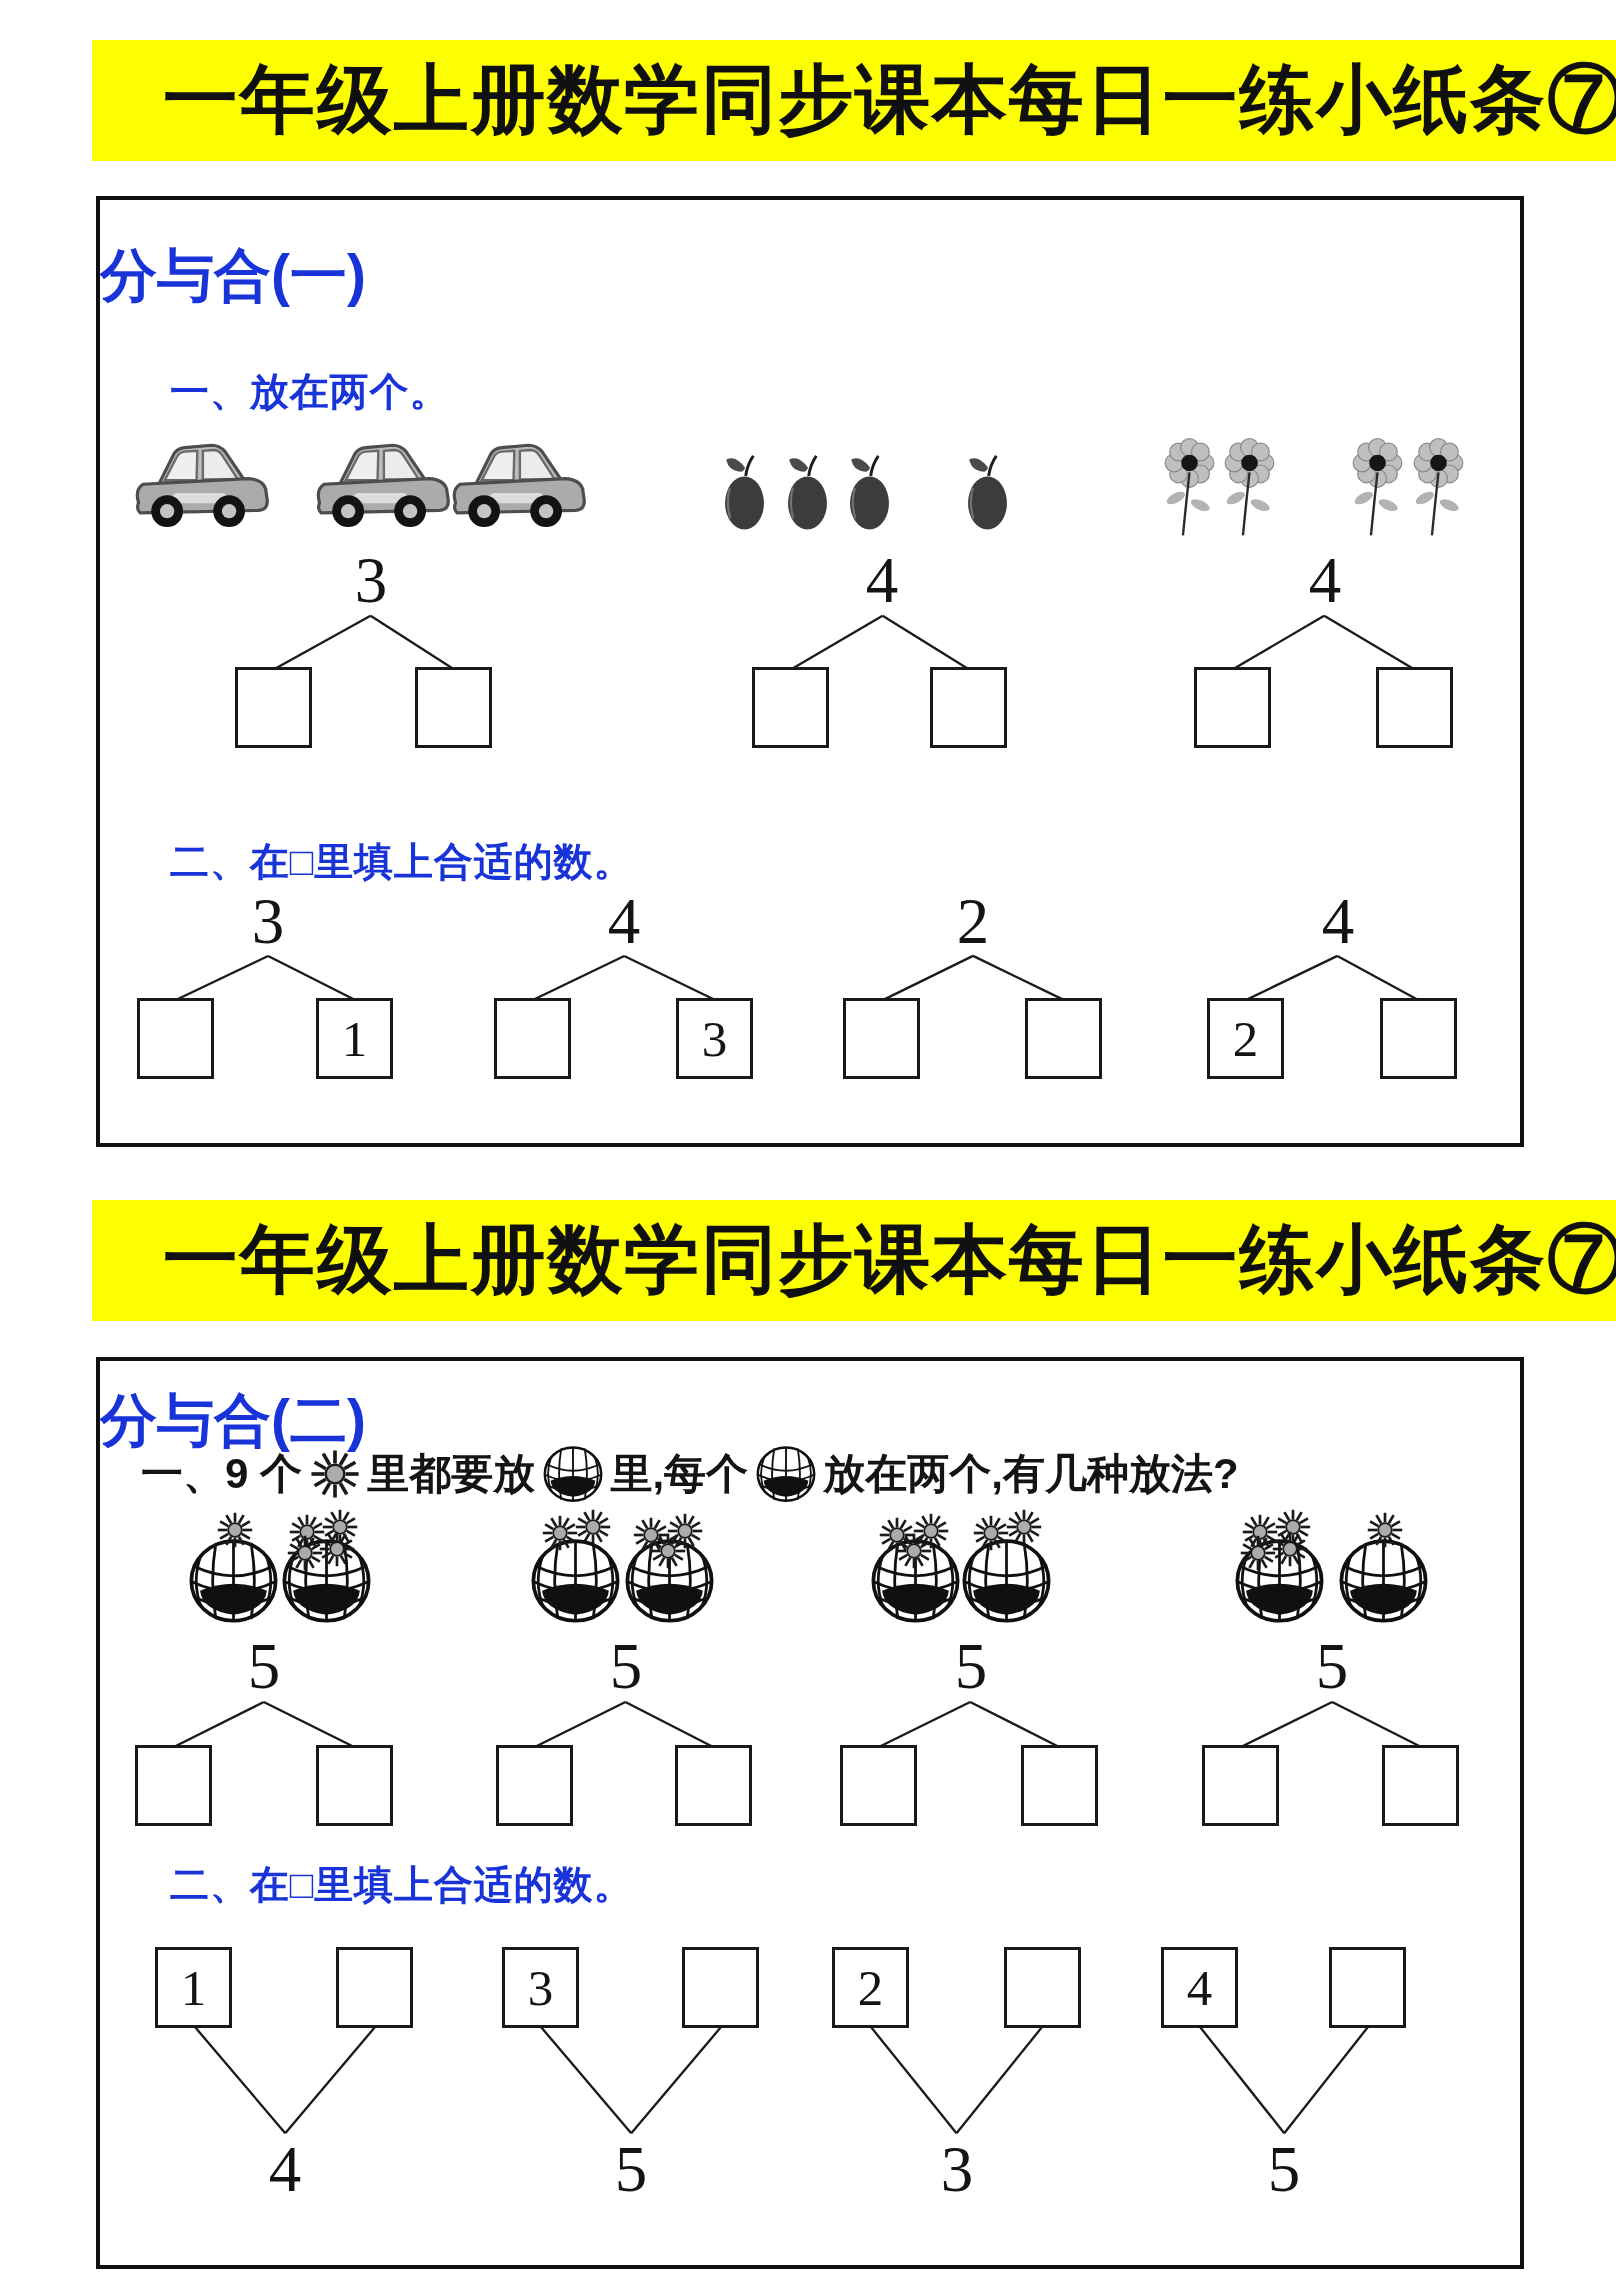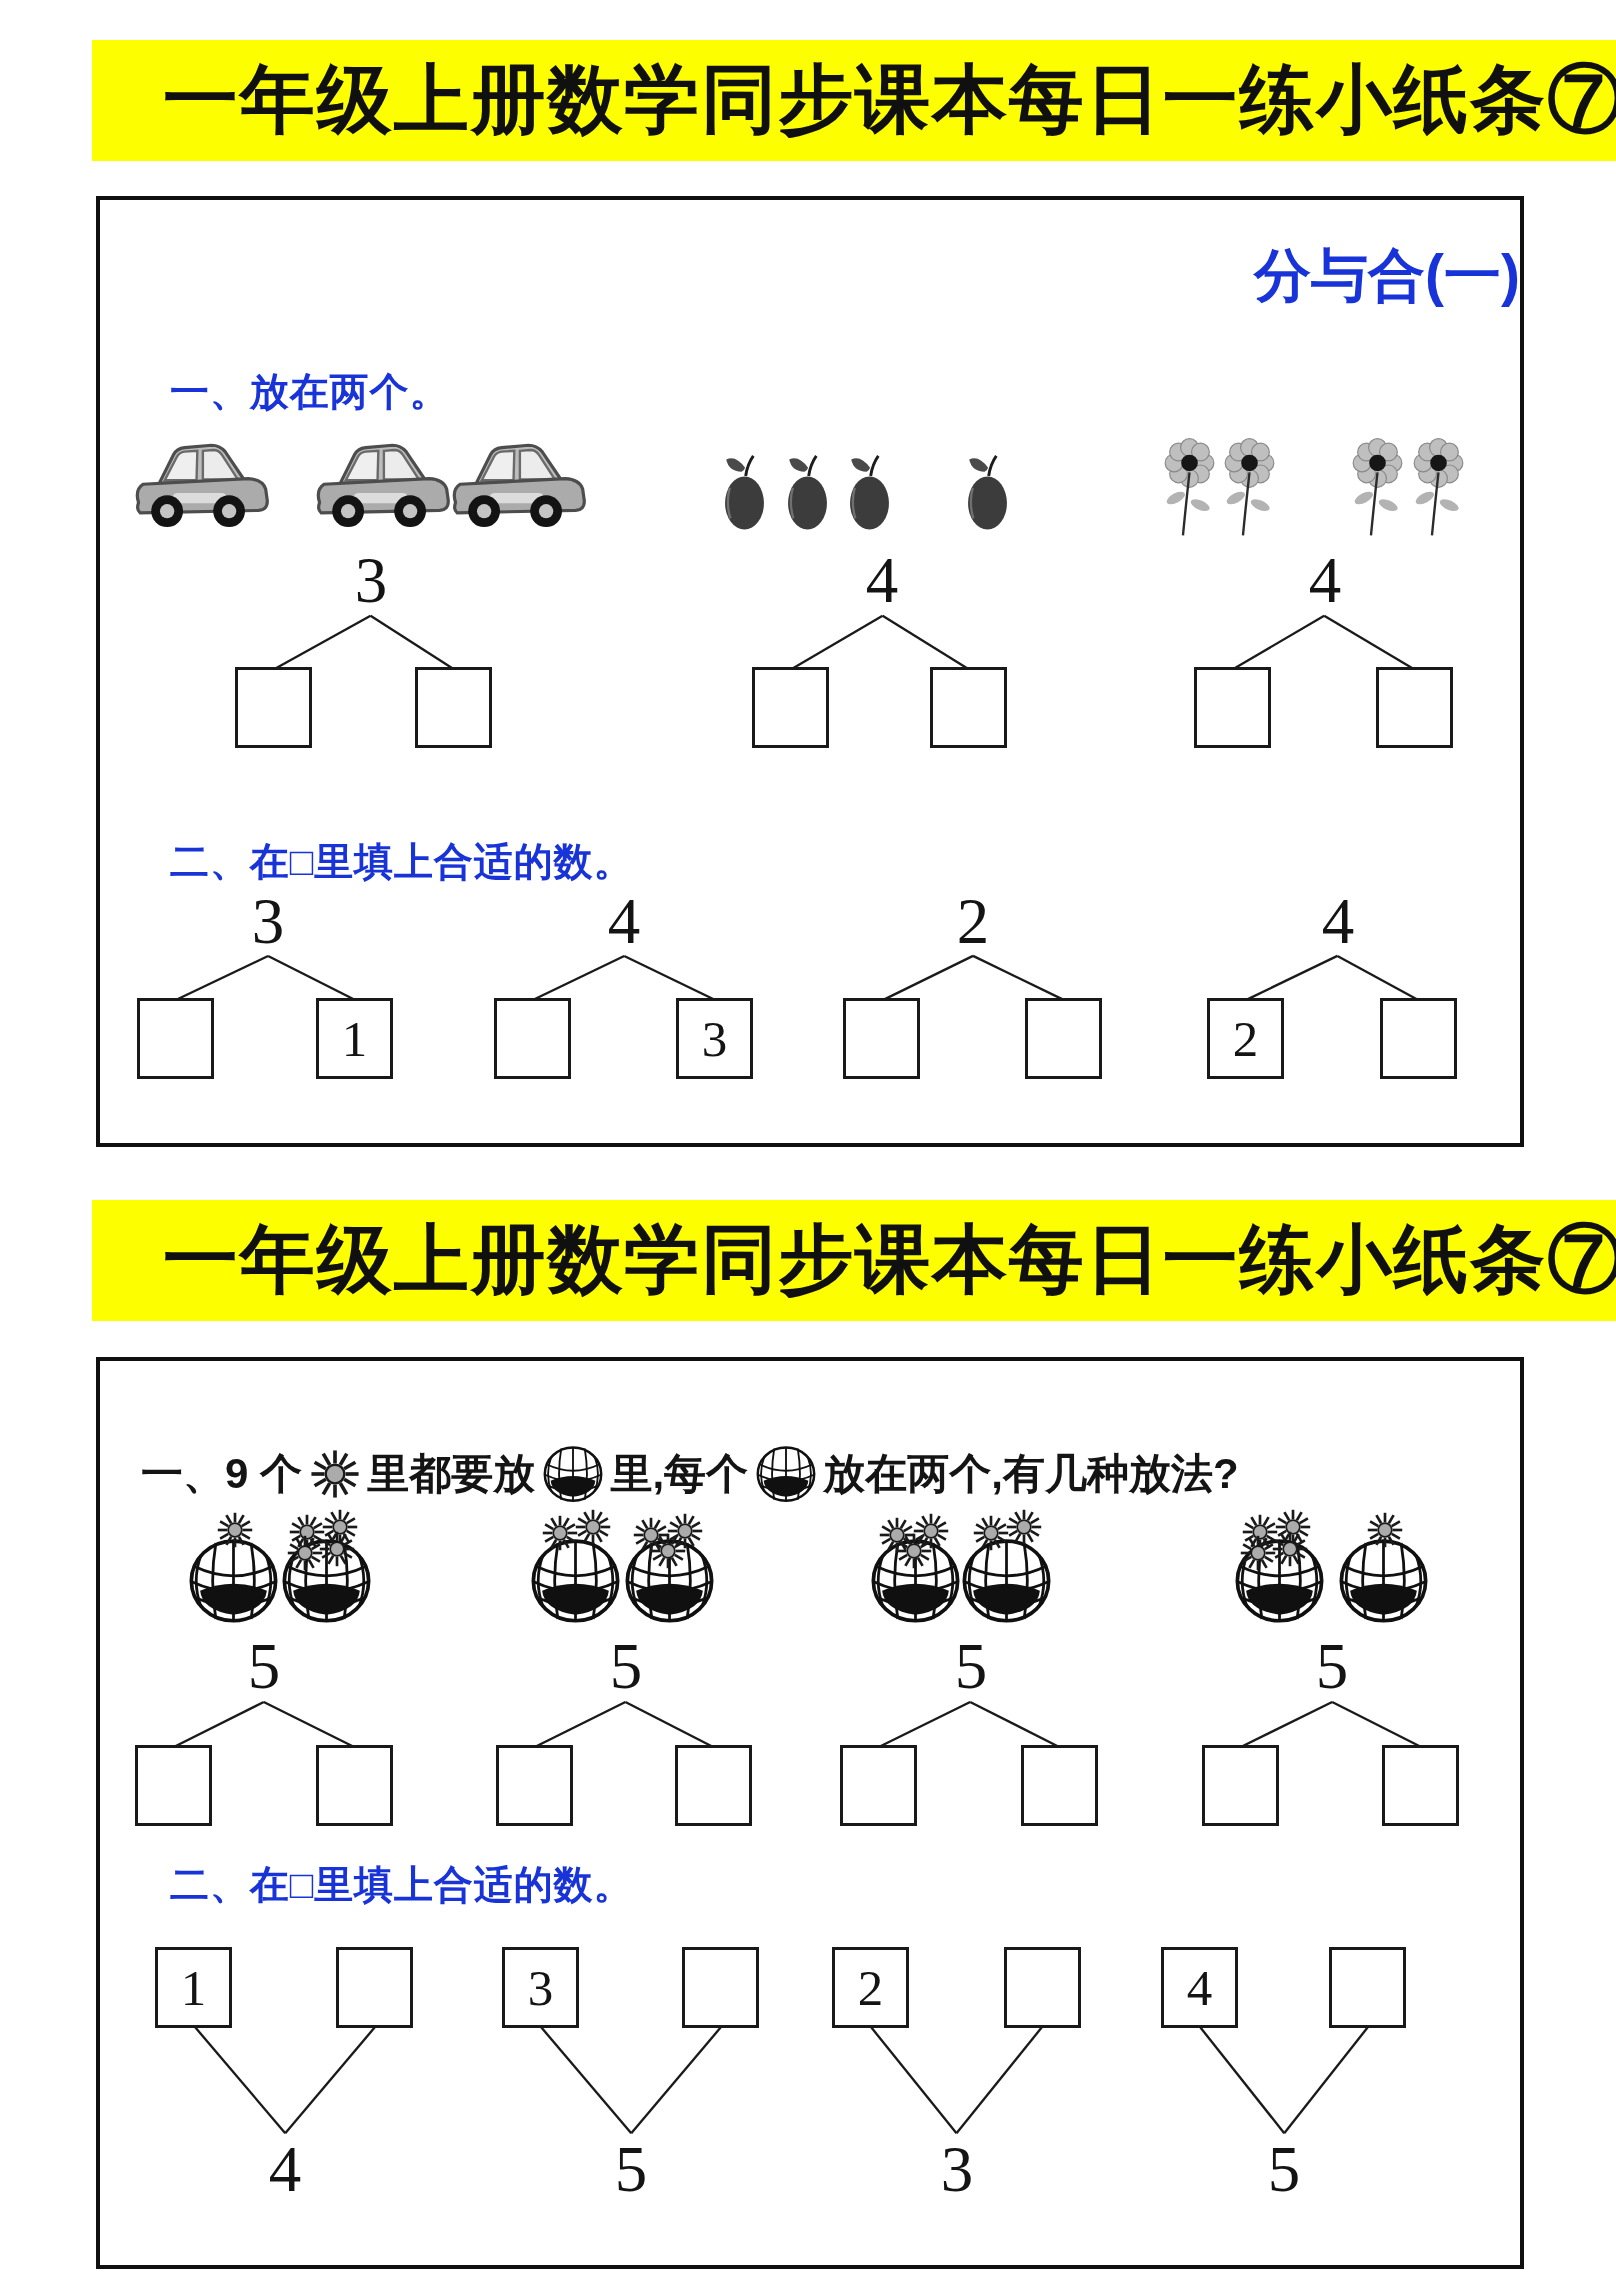--- a/index.html
+++ b/index.html
@@ -1,21 +1,21 @@
 <!DOCTYPE html>
 <html style="font-size:7.5px"><head>
 <meta charset="utf-8">
 <style>
   html,body{margin:0;padding:0;background:#ffffff;}
   #canvas{position:relative;width:1616px;height:2284px;background:#ffffff;overflow:hidden;
           font-family:"Liberation Sans", sans-serif;}
   .banner{position:absolute;left:92px;width:1603px;height:121px;display:flex;align-items:center;
           justify-content:center;font-weight:bold;font-size:75px;letter-spacing:1.9px;color:#101010;}
   .page{position:absolute;left:96px;width:1420px;border:4.2px solid #101010;background:#ffffff;}
-  .ptitle{position:absolute;left:0;width:100%;text-align:right;font-weight:bold;font-size:57px;}
+  .ptitle{position:absolute;left:0;width:100%;text-align:left;font-weight:bold;font-size:57px;}
   .slabel{position:absolute;font-weight:bold;font-size:39px;letter-spacing:0.9px;}
   .qline{position:absolute;display:flex;align-items:center;gap:6.6px;font-size:42px;color:#141414;
          font-weight:bold;white-space:nowrap;}
   .num{position:absolute;width:122px;text-align:center;font-family:"Liberation Serif","DejaVu Serif",serif;
        font-size:65px;color:#141414;line-height:1;}
   .abox{position:absolute;width:71px;height:75px;border:3.3px solid #191919;background:#ffffff;
         display:flex;align-items:center;justify-content:center;
         font-family:"Liberation Serif","DejaVu Serif",serif;font-size:51px;color:#141414;}
   .tsvg{position:absolute;overflow:visible;}
   .icon{position:absolute;}
@@ -237,20 +237,21 @@
           <line x1="201" y1="6" x2="373" y2="100" stroke="#1a1a1a" stroke-width="5"></line>
         </svg>
         <div class="abox" style="left: 1207px; top: 998px;">2</div>
         <div class="abox" style="left: 1380px; top: 998px;"></div>
       </div>
     </div>
 
   <div class="banner" id="banner2" style="top: 1200px; background: rgb(253, 255, 0);">一年级上册数学同步课本每日一练小纸条⑦</div>
 
   <div class="page" id="page2" style="top:1357px;height:904px;">
+    <div class="ptitle" style="top: 21.6px; color: rgb(24, 52, 216);">分与合(二)</div>
     <div class="slabel" style="left: 70px; top: 497px; color: rgb(24, 52, 216);">二、在□里填上合适的数。</div>
   </div>
 
   <div class="qline" style="left:141px;top:1444px;">
     <span>一、9 个</span>
     <span id="q-sun">
         <svg viewBox="0 0 64 64" width="52" height="52">
           <line x1="45.0" y1="32.0" x2="61.0" y2="32.0" stroke="#1a1a1a" stroke-width="4.5"></line>
           <line x1="43.3" y1="38.5" x2="57.1" y2="46.5" stroke="#1a1a1a" stroke-width="4.5"></line>
           <line x1="38.5" y1="43.3" x2="46.5" y2="57.1" stroke="#1a1a1a" stroke-width="4.5"></line>

